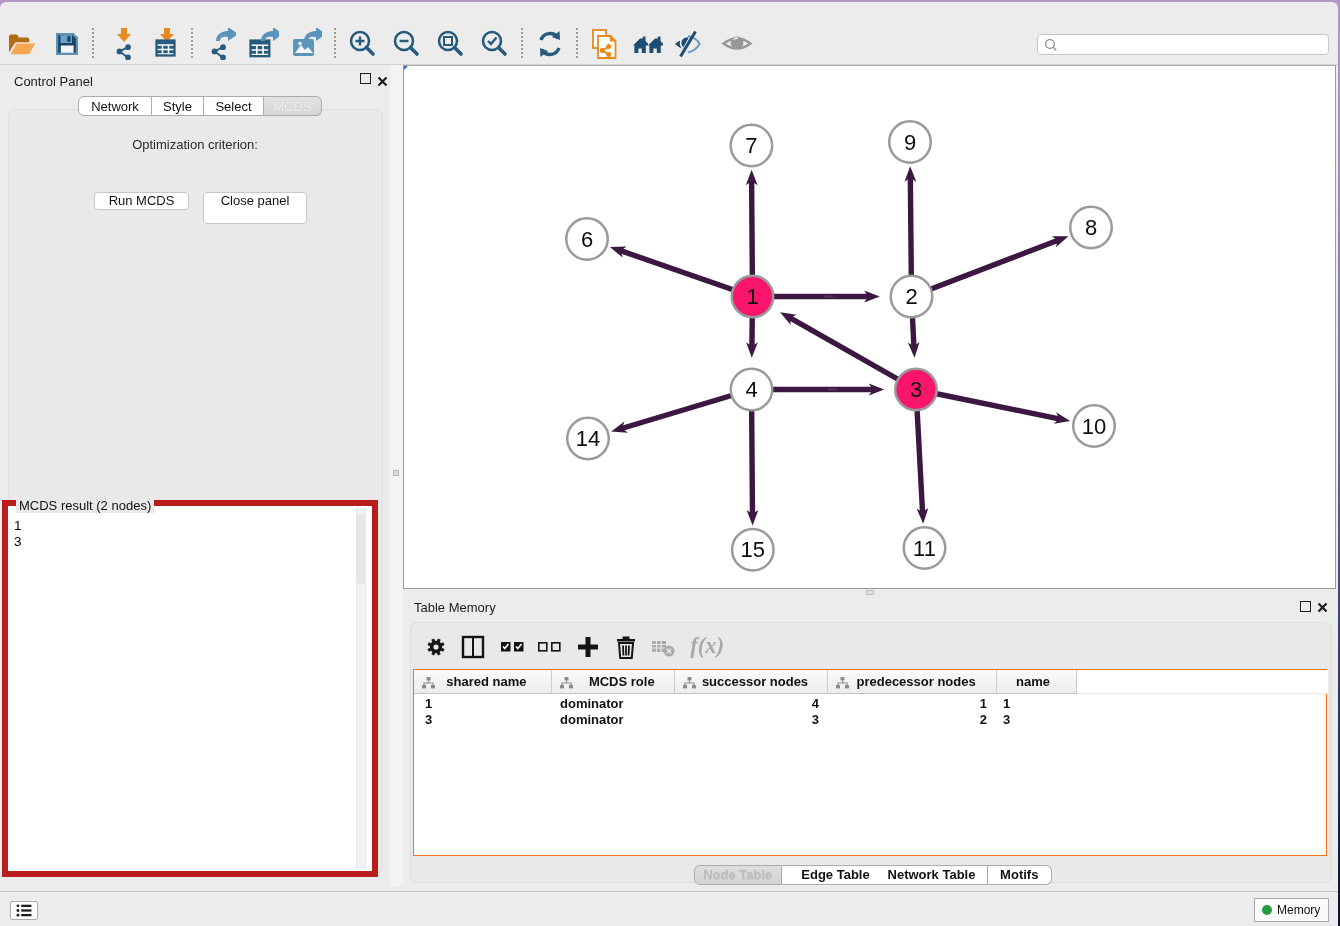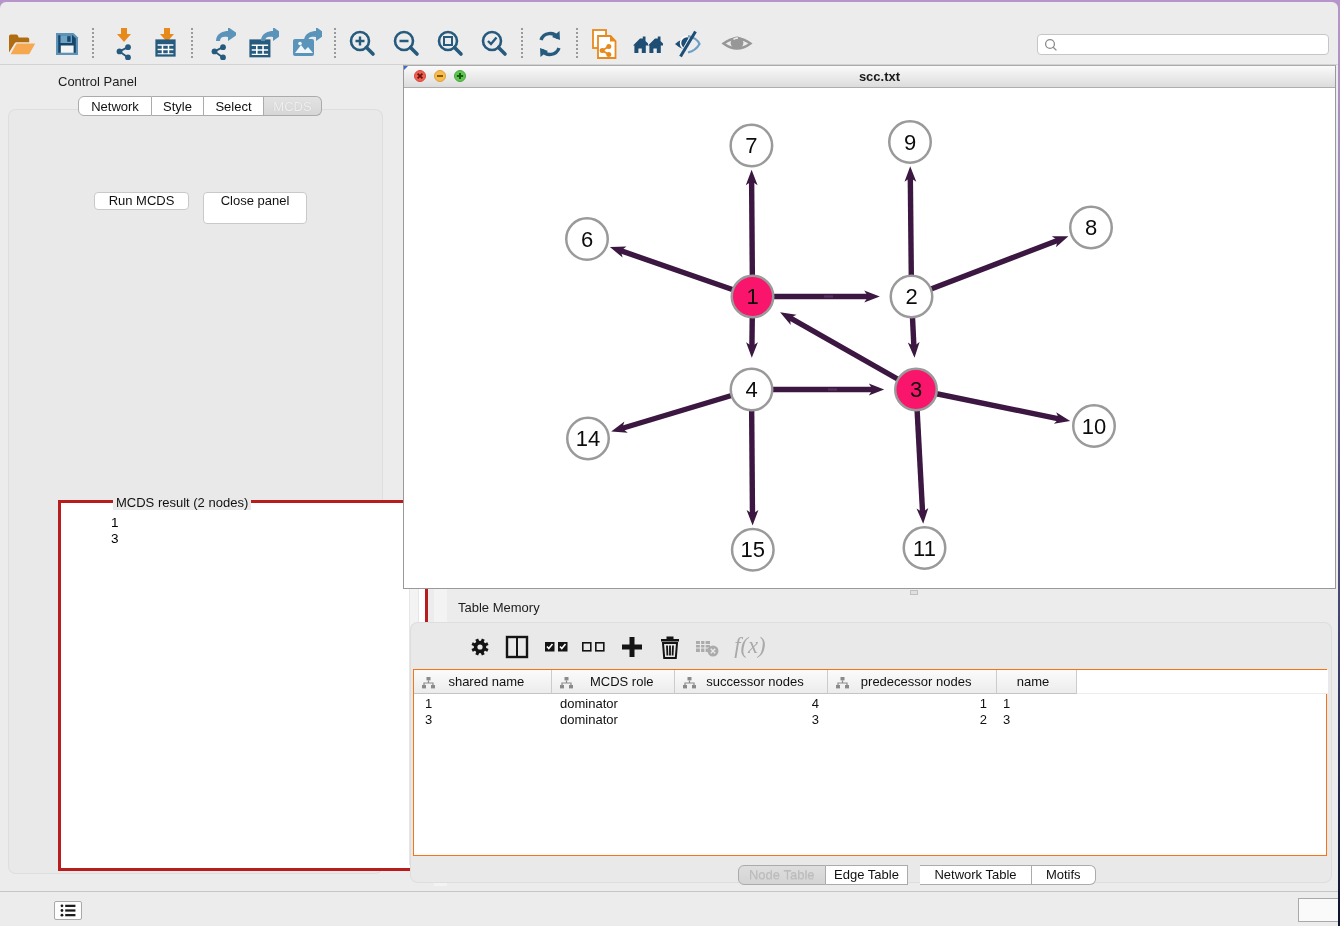--- a/index.html
+++ b/index.html
@@ -1,18 +1,18 @@
 <!DOCTYPE html>
 <html><head><meta charset="utf-8">
 <style>
 html,body{margin:0;padding:0;}
 body{width:1340px;height:926px;overflow:hidden;position:relative;
  font-family:"Liberation Sans",sans-serif;
  background:linear-gradient(180deg,#b696ca 0%,#a18cba 18%,#72689a 45%,#3c3f6e 70%,#1a2144 90%,#0e142e 100%);}
-.abs{position:absolute;margin-left:44px;}
+.abs{position:absolute;}
 #win{position:absolute;left:0;top:2px;width:1337.5px;height:924px;background:#ececec;border-radius:6px 6px 0 0;overflow:hidden;}
 #winc{position:absolute;left:0;top:1px;width:1337.5px;height:923px;}
 #titlebar{position:absolute;left:0;top:0;width:100%;height:21px;border-bottom:1px solid #dcdcdc;}
 .tl{position:absolute;top:4px;width:11px;height:11px;border-radius:50%;background:#dcdcdc;border:1px solid #c8c8c8;}
 #title{position:absolute;left:0;top:3px;width:100%;text-align:center;font-size:13px;color:#ababab;}
 #toolbar{position:absolute;left:0;top:22px;width:100%;height:39px;border-bottom:1px solid #d2d2d2;}
 .sep{position:absolute;top:3px;height:30px;width:0;border-left:2px dotted #9a9a9a;}
 .ticon{position:absolute;top:27px;}
 #search{position:absolute;left:1037px;top:9px;width:290px;height:19px;background:#fff;border:1px solid #c6c6c6;border-radius:4px;}
 
@@ -22,21 +22,21 @@
 #cpbox{position:absolute;left:8px;top:44px;width:375px;height:765px;background:#e9e9e9;border-radius:8px;box-shadow:inset 0 0 0 1px #dedede;}
 .tab{position:absolute;top:31px;height:20px;background:#fff;border:1px solid #ababab;border-left:none;box-sizing:border-box;font-size:13px;color:#111;text-align:center;line-height:19px;}
 .btn{position:absolute;background:#fff;border:1px solid #c9c9c9;border-radius:4px;box-sizing:border-box;font-size:13px;color:#111;text-align:center;}
 
 #netframe{position:absolute;left:403px;top:62px;width:933px;height:524px;border:1px solid #999;border-top:1px solid #ababab;background:#fff;box-sizing:border-box;}
 #nettitle{position:absolute;left:0;top:0;width:100%;height:21px;background:linear-gradient(#fafafa,#dcdcdc);border-bottom:1px solid #aeaeae;}
 .mac{position:absolute;top:4px;width:12px;height:12px;border-radius:50%;box-sizing:border-box;}
 #netcanvas{position:absolute;left:1px;top:22px;width:929px;height:499px;background:#fff;}
 
 #tpanel{position:absolute;left:403px;top:594px;width:937px;height:289px;}
-#tpbox{position:absolute;left:7px;top:25px;width:922px;height:261px;background:#e9e9e9;border-radius:8px;box-shadow:inset 0 0 0 1px #dedede;}
+#tpbox{position:absolute;left:7px;top:25px;width:922px;height:261px;background:#e9e9e9;border-radius:8px;box-shadow:inset 0 0 0 1px #dedede;font-weight:bold;}
 #tbl{position:absolute;left:3px;top:47px;width:914px;height:187px;background:#fff;border:1px solid #f97316;box-sizing:border-box;}
 .th{position:absolute;top:0;height:24px;background:linear-gradient(#fbfbfb,#ececec);border-right:1px solid #cccccc;border-bottom:1px solid #c4c4c4;box-sizing:border-box;font-size:13px;color:#111;}
 .td{position:absolute;font-size:13px;color:#111;height:16px;line-height:16px;}
 .btab{position:absolute;top:0;height:20px;border:1px solid #ababab;border-left:none;box-sizing:border-box;background:#fff;font-size:13px;color:#111;text-align:center;line-height:18px;}
 
 #statusbar{position:absolute;left:0;top:888px;width:100%;height:35px;border-top:1px solid #c6c6c6;}
 </style></head>
 <body>
 <div id="win">
     <div id="winc">
@@ -189,52 +189,35 @@
   <div class="phead abs" style="left:14px;top:9px;">Control Panel</div>
   <div class="sqico abs" style="left:360px;top:8px;"></div>
   <div class="abs" style="left:377px;top:8px;"><svg width="11" height="11" viewBox="0 0 11 11">
             <path d="M1.5 1.5 L9.5 9.5 M9.5 1.5 L1.5 9.5" stroke="#1c1c1c" stroke-width="2.2"></path>
           </svg></div>
   <div id="cpbox"></div>
   <div class="tab" style="left:78px;width:74px;border-radius:6px 0 0 6px;border-left:1px solid #ababab;">Network</div>
   <div class="tab" style="left:152px;width:52px;">Style</div>
   <div class="tab" style="left:204px;width:60px;">Select</div>
   <div class="tab" style="left:264px;width:58px;border-radius:0 6px 6px 0;background:linear-gradient(#e3e3e3,#d6d6d6);color:#f0f0f0;text-shadow:0 0 1px #c2c2c2;">MCDS</div>
+  <div class="abs" style="left:0;top:72px;width:390px;text-align:center;font-size:13px;color:#2a2a2a;">Optimization criterion:</div>
   <div class="btn" style="left:94px;top:127px;width:95px;height:18px;line-height:16px;">Run MCDS</div>
   <div class="btn" style="left:203px;top:127px;width:104px;height:32px;line-height:16px;">Close panel</div>
-  <div class="abs" style="left:14px;top:435px;width:364px;height:365px;background:#fff;border:3px solid #b91c1c;">
+  <div class="abs" style="left:2px;top:435px;width:364px;height:365px;background:#fff;border:6px solid #b91c1c;">
     <div class="abs" style="left:8px;top:-8px;background:#e9e9e9;padding:0 3px;font-size:13px;color:#111;">MCDS result (2 nodes)</div>
     <div class="abs" style="right:6px;top:2px;width:10px;height:360px;background:#f3f3f3;border:1px solid #e6e6e6;box-sizing:border-box;"></div>
     <div class="abs" style="right:6px;top:8px;width:10px;height:70px;background:#e7e7e7;border-radius:4px;"></div>
     <div class="abs" style="left:6px;top:12px;font-size:13.5px;line-height:16px;color:#000;">1<br>3</div>
   </div>
  </div>
  <div class="abs" style="left:390px;top:62px;width:13px;height:821px;background:#f3f3f3;">
    <div class="abs" style="left:3px;top:405px;width:6px;height:6px;background:#dcdcdc;border:1px solid #b5b5b5;box-sizing:border-box;"></div>
  </div>
  <div id="netframe">
   <div style="position:absolute;left:0;top:0;width:0;height:0;border-top:4px solid #3a6cc6;border-right:4px solid transparent;z-index:3;"></div>
-        <div id="nettitle">
-   <div class="mac" style="left:10px;background:#ee6056;border:1px solid #d3473d;">
-            <svg width="10" height="10" viewBox="0 0 10 10" style="position:absolute;left:0;top:0;">
-              <path d="M2.6 2.6 L7.4 7.4 M7.4 2.6 L2.6 7.4" stroke="#701409" stroke-width="1.9"></path>
-            </svg>
-          </div>
-   <div class="mac" style="left:30px;background:#f6bd4e;border:1px solid #dfa03c;">
-            <svg width="10" height="10" viewBox="0 0 10 10" style="position:absolute;left:0;top:0;">
-              <path d="M2 5 L8 5" stroke="#8a5a0a" stroke-width="2"></path>
-            </svg>
-          </div>
-   <div class="mac" style="left:50px;background:#61c354;border:1px solid #4aa73c;">
-            <svg width="10" height="10" viewBox="0 0 10 10" style="position:absolute;left:0;top:0;">
-              <path d="M5 1.9 L5 8.1 M1.9 5 L8.1 5" stroke="#135c0a" stroke-width="2"></path>
-            </svg>
-          </div>
-   <div style="position:absolute;left:10px;top:3px;width:100%;text-align:center;font-size:13px;font-weight:bold;color:#1a1a1a;">scc.txt</div>
-  </div>
   <div id="netcanvas">
    <svg width="929" height="498" viewBox="0 0 929 498" font-family="Liberation Sans, sans-serif">
    <g stroke="#3B1741" stroke-width="5.4">
    <line x1="347.5" y1="208.5" x2="346.6" y2="90.7"></line>
    <line x1="347.5" y1="208.5" x2="213.4" y2="161.9"></line>
    <line x1="347.5" y1="208.5" x2="465.8" y2="208.5"></line>
    <line x1="347.5" y1="208.5" x2="346.9" y2="260.8"></line>
    <line x1="506.5" y1="208.5" x2="505.3" y2="87.2"></line>
    <line x1="506.5" y1="208.5" x2="655.0" y2="151.4"></line>
    <line x1="506.5" y1="208.5" x2="509.0" y2="260.8"></line>
@@ -406,21 +389,21 @@
      <div class="td" style="left:430px;top:26px;width:143px;text-align:right;">1</div>
      <div class="td" style="left:589px;top:26px;">1</div>
      <div class="td" style="left:11px;top:42px;">3</div>
      <div class="td" style="left:146px;top:42px;">dominator</div>
      <div class="td" style="left:300px;top:42px;width:105px;text-align:right;">3</div>
      <div class="td" style="left:430px;top:42px;width:143px;text-align:right;">2</div>
      <div class="td" style="left:589px;top:42px;">3</div>
    </div>
    <div class="abs" style="left:283.5px;top:243px;">
     <div class="btab" style="left:0;width:88.5px;border-radius:6px 0 0 6px;border-left:1px solid #ababab;background:linear-gradient(#dedede,#d4d4d4);color:#bcbcbc;text-shadow:0 1px 0 #c9c9c9;">Node Table</div>
-    <div class="btab" style="left:88.5px;width:82px;">Edge Table</div>
+    <div class="btab" style="left:88.5px;width:108px;">Edge Table</div>
     <div class="btab" style="left:182.5px;width:112px;">Network Table</div>
     <div class="btab" style="left:294.5px;width:63.5px;border-radius:0 6px 6px 0;">Motifs</div>
    </div>
   </div>
  </div>
  <div id="statusbar">
   <div class="abs" style="left:10px;top:9px;width:28px;height:19px;background:#fdfdfd;border:1px solid #a9a9a9;border-radius:2px;box-sizing:border-box;">
    <svg width="16" height="13" viewBox="0 0 16 14" style="position:absolute;left:5px;top:2px;">
             <g fill="#1a1a1a">
               <circle cx="1.5" cy="2" r="1.5"></circle>

